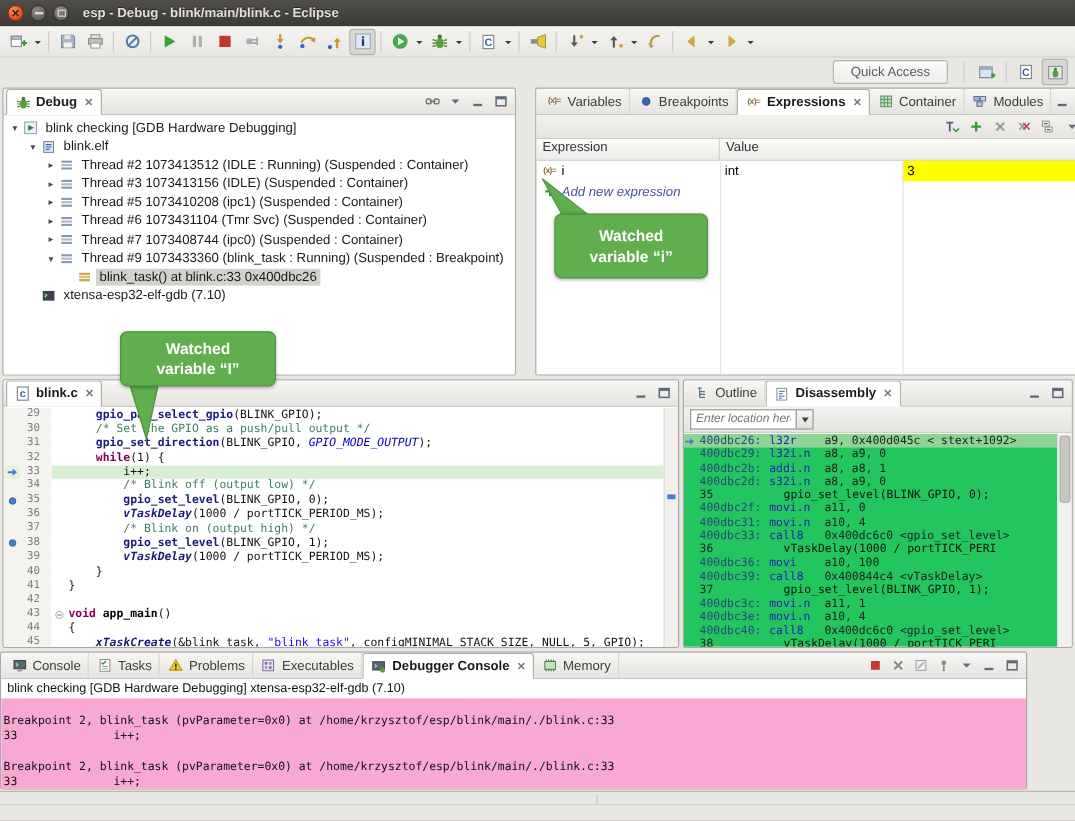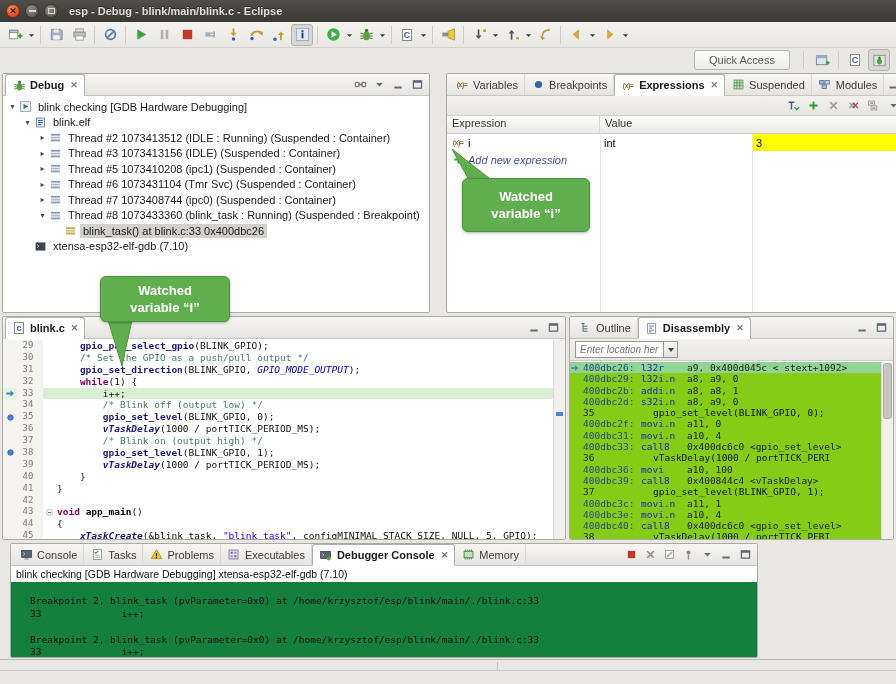--- a/index.html
+++ b/index.html
@@ -82,37 +82,37 @@
 .tk-mc{color:#0000c0;font-style:italic}.tk-fd{color:#000;font-weight:bold}
 #editor-ruler{position:absolute;top:23px;right:0;width:12px;bottom:0;background:#f1f0ed;border-left:1px solid #ddd}
 .rmark{position:absolute;left:2px;width:7px;height:4px;background:#4a7fd4}
 
 
 #disasm-panel{left:569px;top:316px;width:325px;height:224px}
 #disasm-loc{height:22px;background:linear-gradient(#f2f1ee,#e7e5e1);border-bottom:1px solid #cfcdc8;display:flex;align-items:center;padding:0 5px}
 #loc-input{width:88px;height:17px;border:1px solid #9a9994;border-right:none;font:italic 10px "Liberation Sans",sans-serif;color:#8a8a8a;padding:0 4px;background:#fff;outline:none}
 #loc-dd{width:15px;height:17px;border:1px solid #9a9994;background:linear-gradient(#f6f6f4,#e1e0dc);display:inline-flex;align-items:center;justify-content:center}
 #loc-dd i{width:0;height:0;border-left:3px solid transparent;border-right:3px solid transparent;border-top:4px solid #444}
-#disasm-lines{position:absolute;top:45px;left:0;right:12px;bottom:0;font-family:"DejaVu Sans Mono",monospace;font-size:9.5px;overflow:hidden;background:#84cc16}
+#disasm-lines{position:absolute;top:45px;left:0;right:12px;bottom:0;font-family:"DejaVu Sans Mono",monospace;font-size:9.5px;overflow:hidden;background:#22c55e}
 .dline{display:flex;height:11.3px;line-height:11.3px;white-space:pre}
 .dmark{width:13px;flex:none;display:inline-flex;align-items:center}
 .dmark svg{width:10px;height:10px}
 .daddr{width:58px;flex:none;color:#28497e}
 .dnum{color:#222}
 .dop{width:46px;flex:none;color:#2323b8}
 .dargs{flex:1;color:#222}
 .dsrc{flex:1;color:#111;padding-left:12px}
 .dline.dcur{background:#8fd492}
 #disasm-scroll{position:absolute;top:45px;right:0;width:12px;bottom:0;background:#f1f0ed;border-left:1px solid #ddd}
 #disasm-scroll .thumb{position:absolute;top:1px;left:1px;right:1px;height:56px;background:#c8c6c1;border:1px solid #aeaca7;border-radius:3px}
 
 
-#console-panel{left:10px;top:543px;width:748px;height:115px}
+#console-panel{left:0;top:543px;width:856px;height:115px}
 #console-header{font-size:10.5px;padding:2px 5px;color:#111;height:16px;background:#fff}
-#console-lines{padding-left:19px;background:#15803d}
+#console-lines{padding-left:2px;background:#f9a8d4}
 .cline{font-family:"DejaVu Sans Mono",monospace;font-size:9.5px;height:12.9px;line-height:12.9px;white-space:pre;color:#111}
 
 
 #statusbar{position:absolute;left:0;top:659px;width:896px;height:25px;background:#e9e7e3;border-top:1px solid #b9b7b2}
 #statusbar .inner{margin-top:10px;border-top:1px solid #cfcdc8;height:14px}
 #statusbar .vsep{position:absolute;left:497px;top:2px;width:1px;height:8px;background:#c5c3be}
 
 
 .callout{position:absolute;background:#61ae4f;border:1px solid #4e9340;border-radius:6px;color:#fff;display:flex;flex-direction:column;align-items:center;justify-content:center;font-size:13px;font-weight:bold;z-index:60;line-height:17px;box-shadow:0 1px 3px rgba(0,0,0,.3)}
 .ctail{position:absolute;z-index:59}
@@ -459,21 +459,21 @@
         </div>
         <div class="trow" style="padding-left: 34px;">
           <span class="texp">▾</span>
           <span class="tico">
             <svg viewBox="0 0 16 16">
               <rect x="2.5" y="3.5" width="11" height="2.2" fill="#8a99ad"></rect>
               <rect x="2.5" y="7" width="11" height="2.2" fill="#aebbcc"></rect>
               <rect x="2.5" y="10.5" width="11" height="2.2" fill="#8a99ad"></rect>
             </svg>
           </span>
-          <span class="tlbl">Thread #8 1073433360 (blink_task : Running) (Suspended : Breakpoint)</span>
+          <span class="tlbl">Thread #9 1073433360 (blink_task : Running) (Suspended : Breakpoint)</span>
         </div>
         <div class="trow" style="padding-left: 49px;">
           <span class="texp"></span>
           <span class="tico">
             <svg viewBox="0 0 16 16">
               <rect x="2.5" y="4" width="11" height="2.4" fill="#c9a85a"></rect>
               <rect x="2.5" y="7.2" width="11" height="2.4" fill="#dfc07a"></rect>
               <rect x="2.5" y="10.4" width="11" height="2.4" fill="#c9a85a"></rect>
             </svg>
           </span>
@@ -516,21 +516,21 @@
             <span class="tlab">Expressions</span>
             <span class="tx">✕</span>
           </div>
           <div class="tab">
             <span class="tico">
               <svg viewBox="0 0 16 16">
                 <rect x="2.5" y="2.5" width="11" height="11" fill="#bfe3bf" stroke="#5a8f5a"></rect>
                 <path d="M2.5 6h11M2.5 9.5h11M6 2.5v11M9.5 2.5v11" stroke="#5a8f5a" stroke-width="1"></path>
               </svg>
             </span>
-            <span class="tlab">Suspended</span>
+            <span class="tlab">Container</span>
           </div>
           <div class="tab">
             <span class="tico">
               <svg viewBox="0 0 16 16">
                 <rect x="2" y="3" width="5.5" height="4.5" fill="#9db6d8" stroke="#5a6f94"></rect>
                 <rect x="8.5" y="3" width="5.5" height="4.5" fill="#c6d4e8" stroke="#5a6f94"></rect>
                 <rect x="5" y="8.5" width="5.5" height="4.5" fill="#b0c4de" stroke="#5a6f94"></rect>
               </svg>
             </span>
             <span class="tlab">Modules</span>

